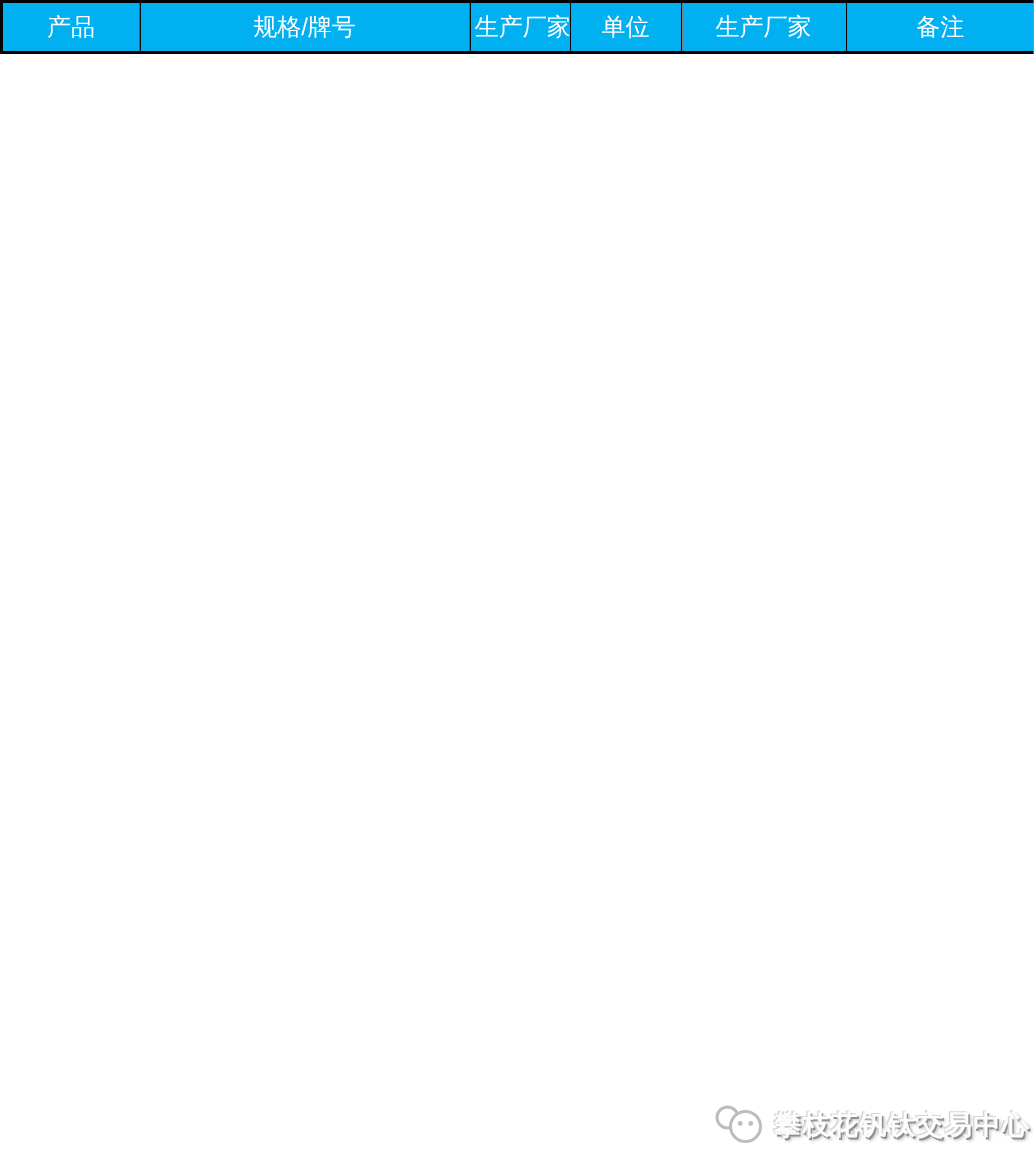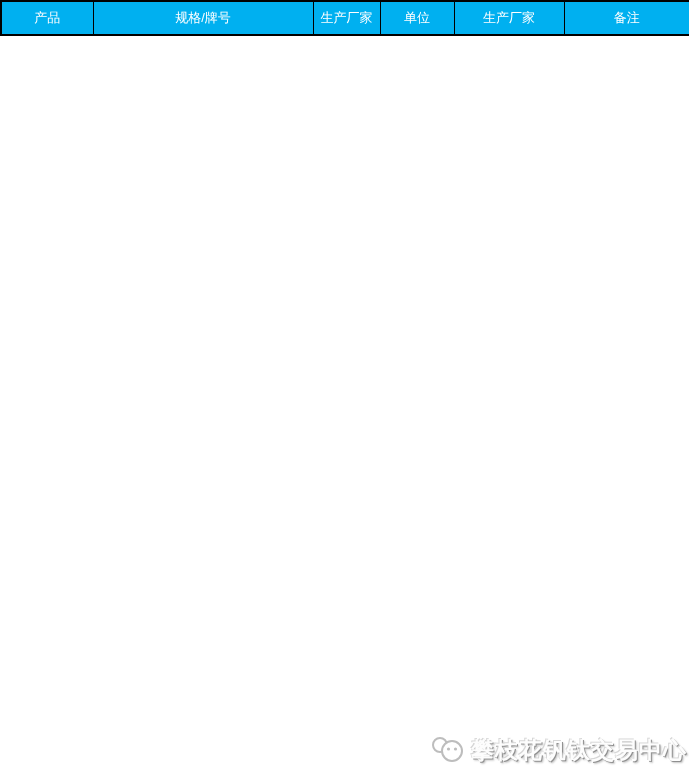--- a/index.html
+++ b/index.html
@@ -28,37 +28,37 @@
   .price-table th,.price-table td{
     border:1px solid var(--border);
     padding:0 3px;
     overflow:hidden;
     white-space:nowrap;
     vertical-align:middle;
   }
   .price-table thead th{
     background:var(--header-bg);
     color:var(--header-fg);
-    font-size:13px;
+    font-size:16px;
     font-weight:normal;
     height:34px;
     text-align:center;
   }
   .footer{
     position:absolute;
     left:0;right:2px;
     top:733px;
     height:34px;
     display:flex;
     align-items:center;
     justify-content:flex-end;
     gap:6px;
   }
   .footer .wm-text{
-    font-size:23px;
+    font-size:18px;
     font-weight:bold;
     letter-spacing:1px;
     color:#fdfdfd;
     text-shadow:-1px -1px 0 #d6d6d6, 1px 1px 0 #8f8f8f, 2px 2px 2px #c4c4c4;
     white-space:nowrap;
   }
   .footer .wm-logo{flex:0 0 auto;}
 </style>
 </head>
 <body>

